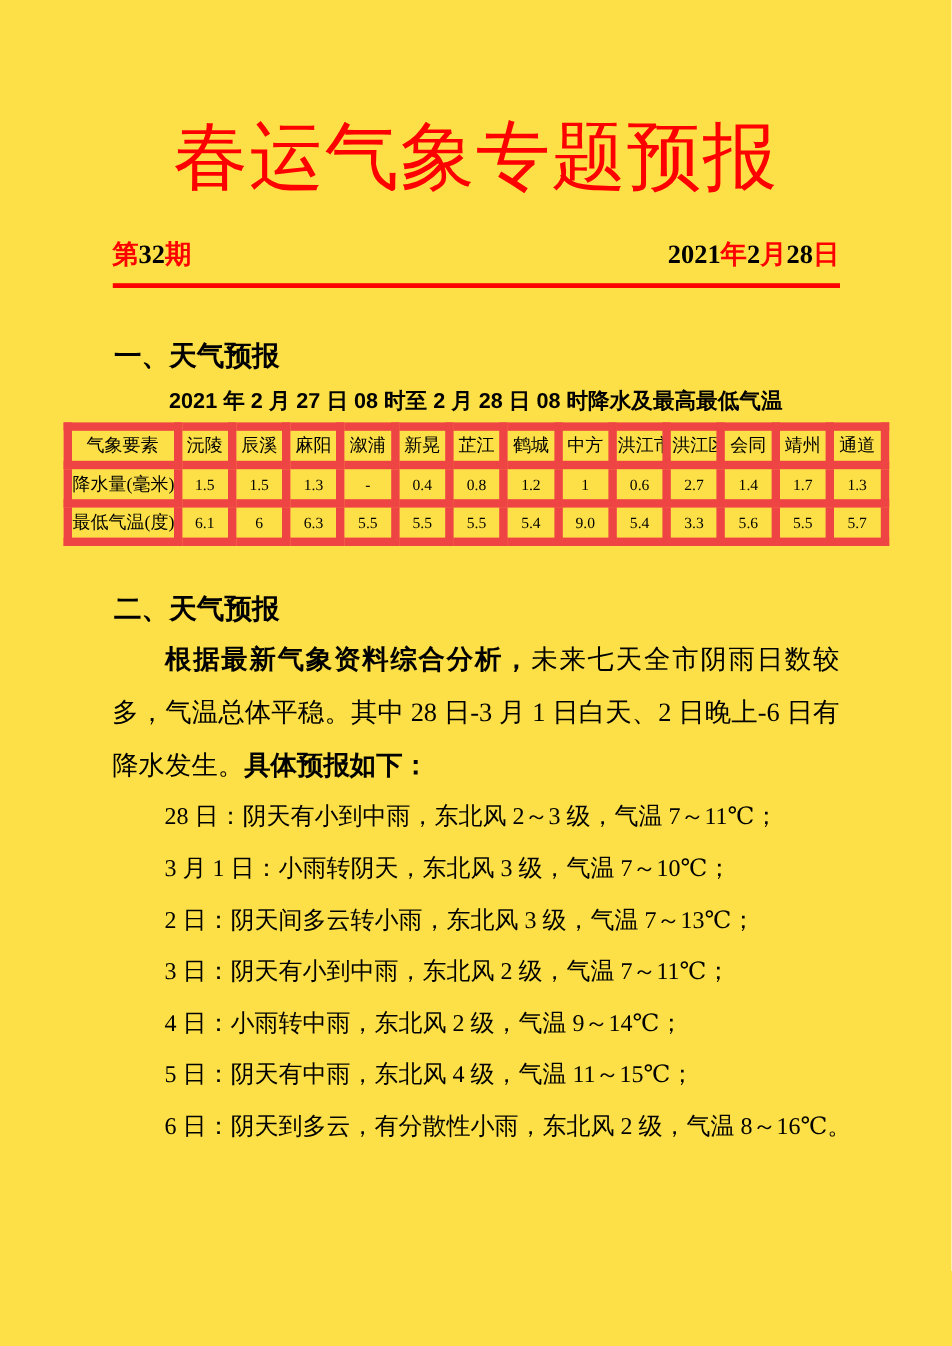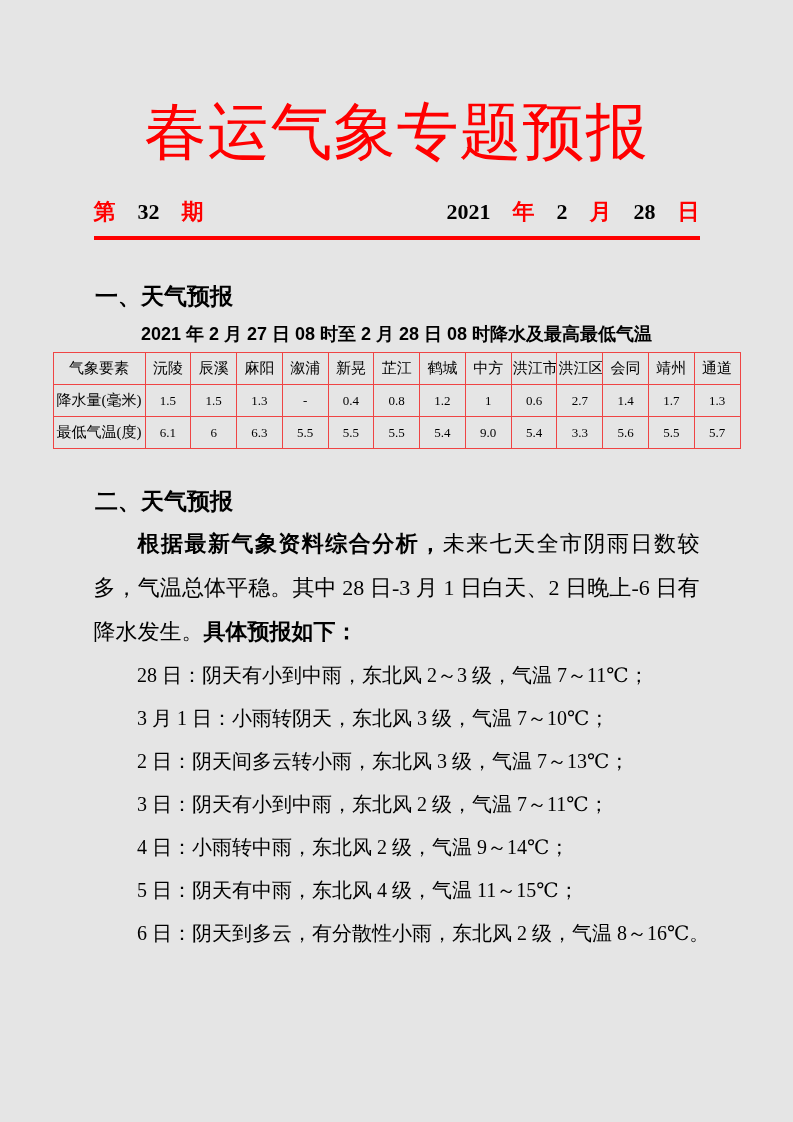--- a/index.html
+++ b/index.html
@@ -2,21 +2,21 @@
 <html><head>
 <meta charset="utf-8">
 <style>
   * { box-sizing: border-box; }
   html, body { margin: 0; padding: 0; background: #ffffff; }
   .page {
     position: relative;
     width: 793px;
     height: 1122px;
     margin: 0 auto;
-    background: #e5e5e5;
+    background: #fde047;
     color: #000000;
     font-family: "Liberation Serif", "DejaVu Serif", serif;
     overflow: hidden;
   }
   
   .doc-title {
     padding-top: 86px;
     text-align: center;
     font-size: 62px;
     line-height: 1.5;
@@ -32,21 +32,21 @@
     display: flex;
     justify-content: space-between;
     align-items: baseline;
     font-size: 22px;
     font-weight: bold;
     font-family: "Liberation Sans", "DejaVu Sans", sans-serif;
     border-bottom: 4px solid #ff0000;
     padding-bottom: 9px;
   }
   .red { color: #ff0000; }
-  .num { margin: 0 22px; font-family: "Liberation Serif", "DejaVu Serif", serif; }
+  .num { margin: 0 0; font-family: "Liberation Serif", "DejaVu Serif", serif; }
   
   .sec-heading {
     margin: 44px 0 0 95px;
     font-size: 23px;
     line-height: 25px;
     font-weight: bold;
     font-family: "Liberation Sans", "DejaVu Sans", sans-serif;
   }
   .sec-heading.second { margin-top: 40px; }
   .table-title {
@@ -58,21 +58,21 @@
   }
   
   table.weather {
     width: 688px;
     margin: 6px auto 0 auto;
     border-collapse: collapse;
     table-layout: fixed;
   }
   table.weather col.first { width: 92px; }
   table.weather th, table.weather td {
-    border: 1px solid #ef4444;
+    border: 7px solid #ef4444;
     height: 32px;
     padding: 0 1px;
     text-align: center;
     vertical-align: middle;
     font-weight: normal;
     font-size: 15px;
     font-family: "Liberation Serif", "DejaVu Serif", serif;
     overflow: hidden;
     white-space: nowrap;
   }

